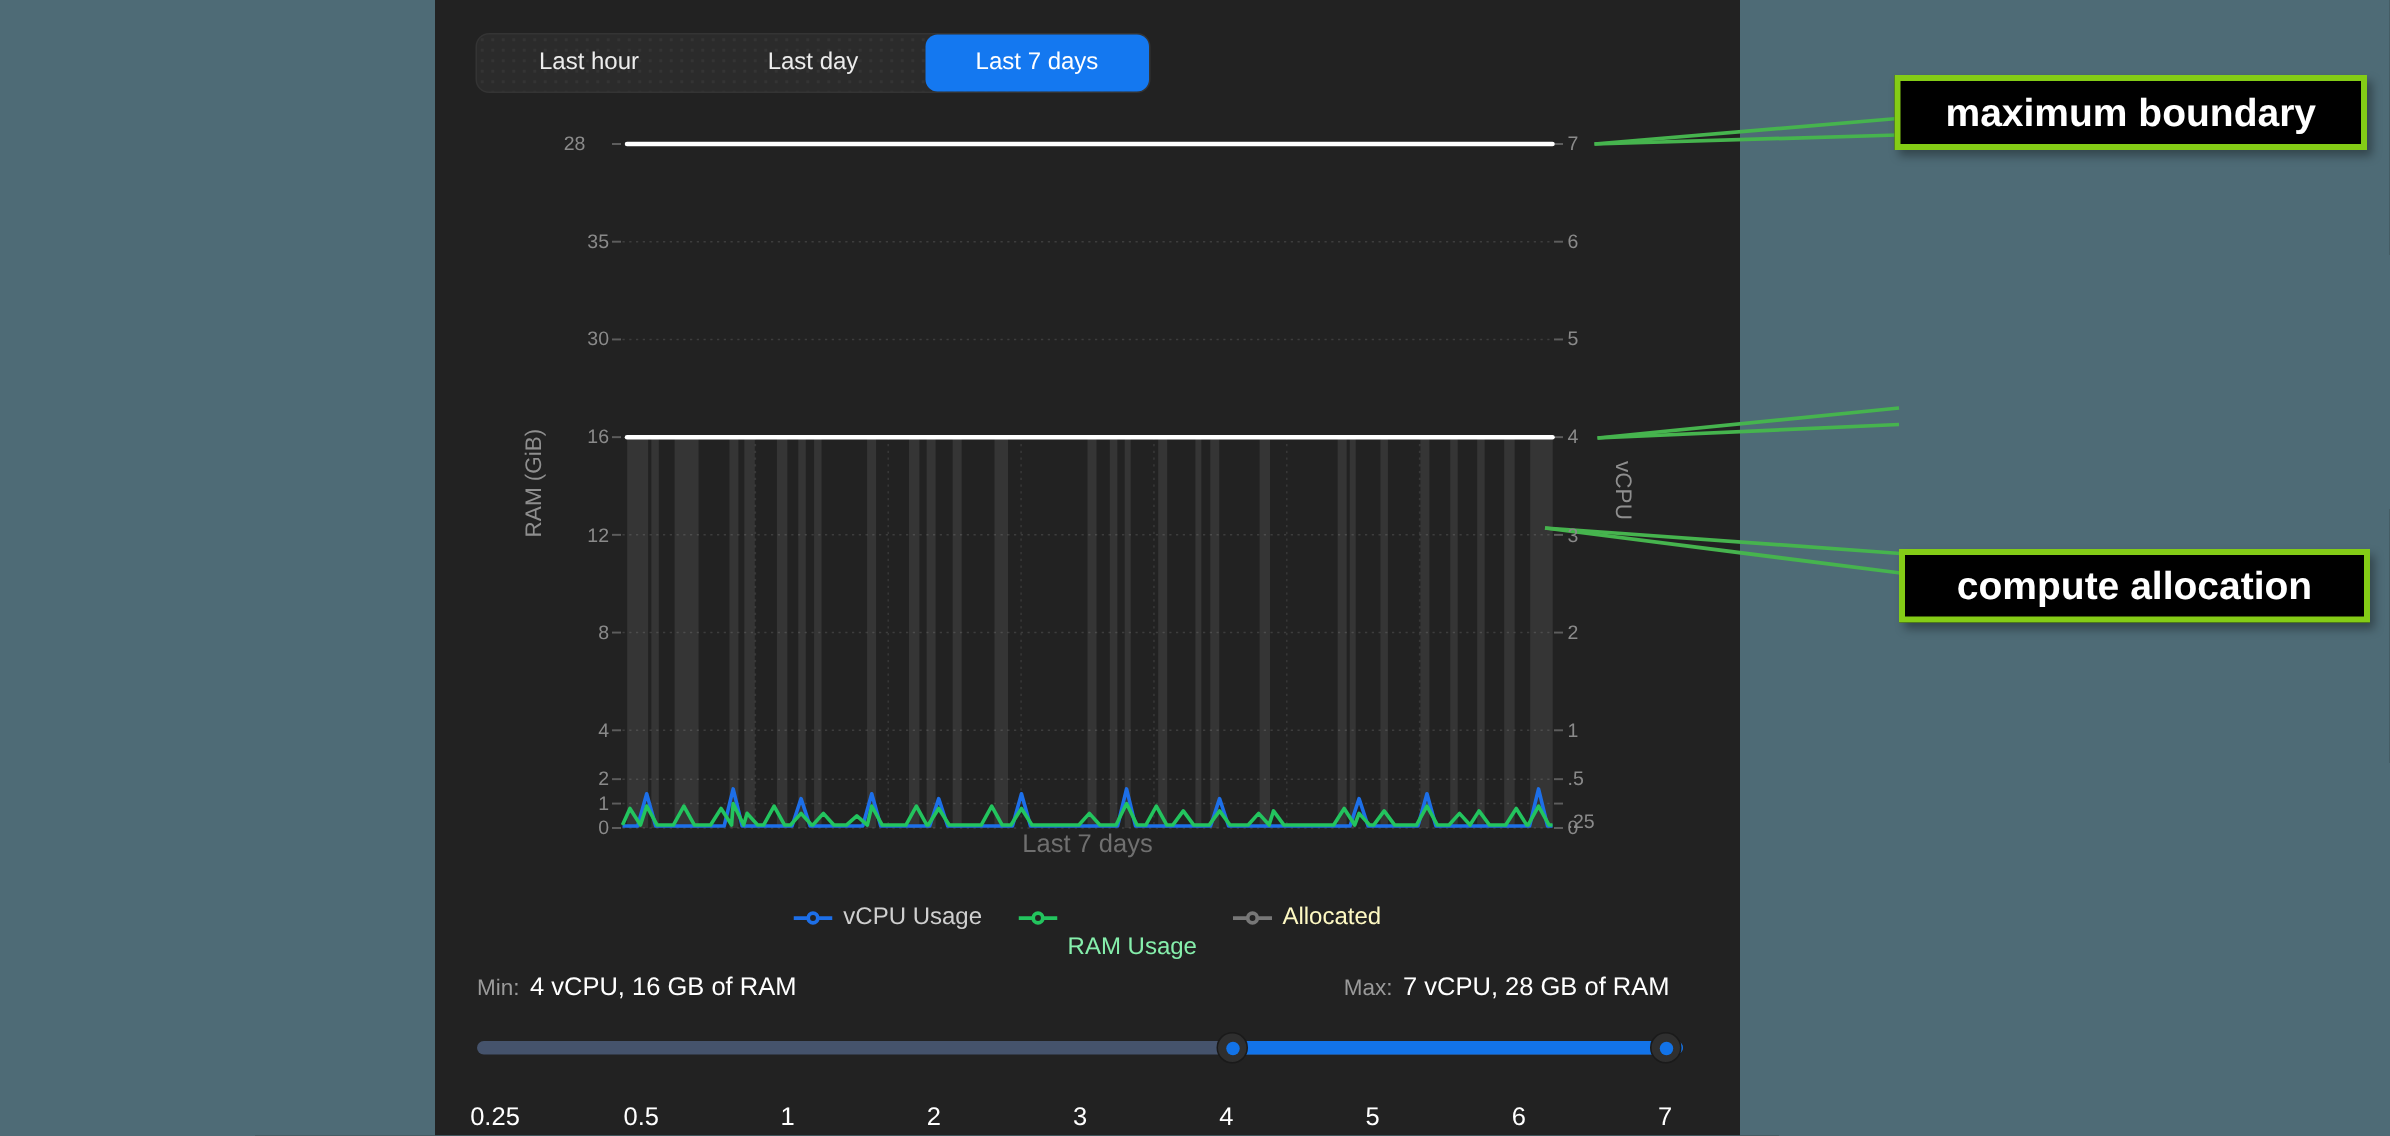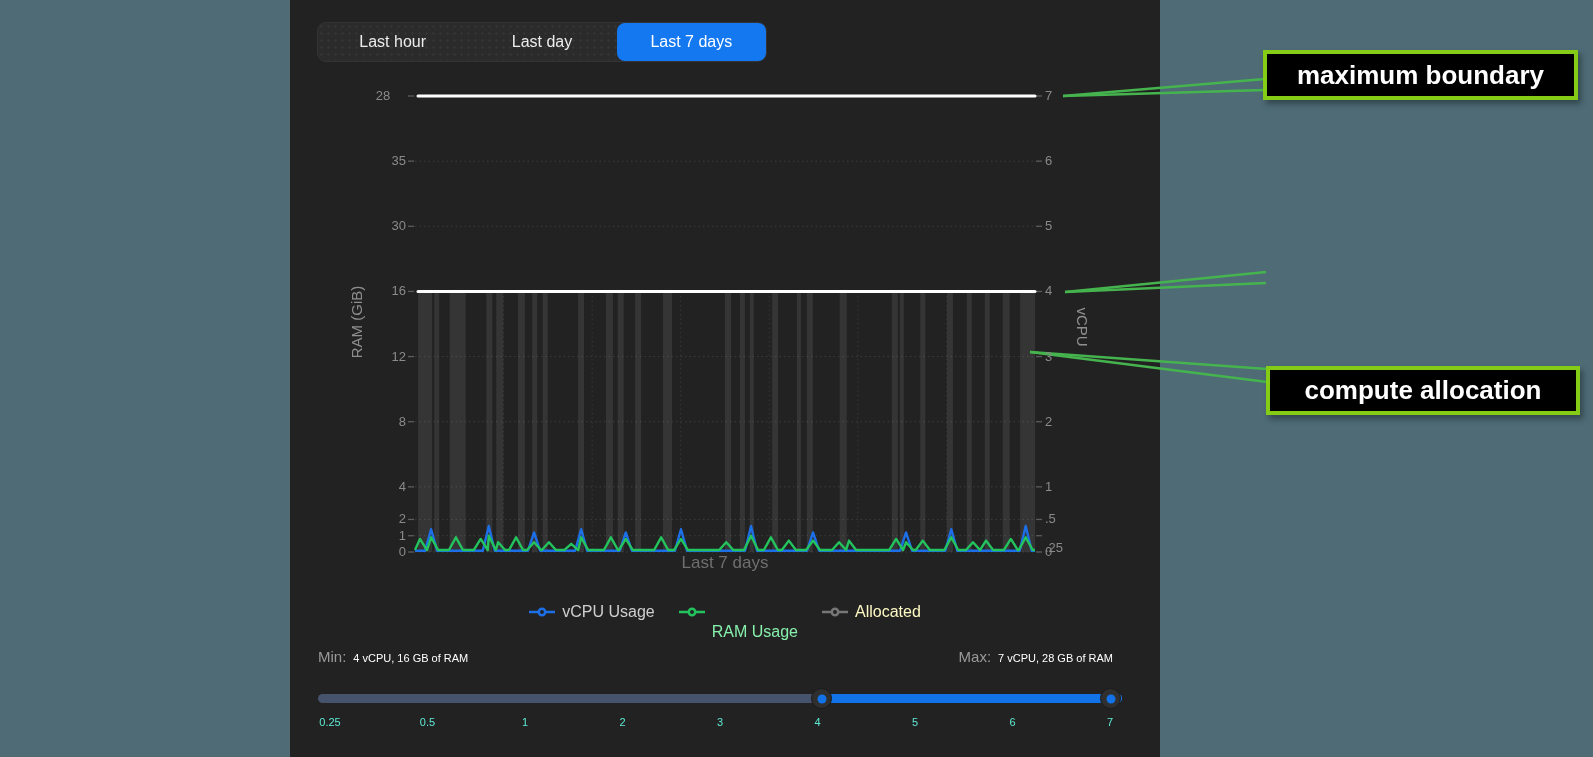--- a/index.html
+++ b/index.html
@@ -17,29 +17,29 @@
   .axis-title.left{left:356px;top:322px;transform:translate(-50%,-50%) rotate(-90deg);}
   .axis-title.right{left:1082px;top:327px;transform:translate(-50%,-50%) rotate(90deg);}
   .tick-label{position:absolute;color:#8a8a8a;font-size:13px;z-index:3;line-height:16px;}
   .x-label{position:absolute;left:415px;top:553px;width:620px;text-align:center;color:#6f6f6f;font-size:17px;z-index:3;}
   
   .legend{position:absolute;left:415px;top:582px;width:620px;display:flex;justify-content:center;gap:24px;z-index:3;}
   .legend-item{display:flex;align-items:center;gap:7px;font-size:16px;color:#cfcfcf;cursor:pointer;}
   
   .summary{position:absolute;left:318px;top:648px;width:795px;display:flex;justify-content:space-between;z-index:3;}
   .summary .lbl{color:#9a9a9a;font-size:15px;margin-right:7px;}
-  .summary .val{color:#ffffff;font-size:11px;}
+  .summary .val{color:#ffffff;font-size:17px;}
   
   .slider-track{position:absolute;left:318px;top:694px;width:804px;height:9px;border-radius:5px;background:#45536c;z-index:3;cursor:pointer;}
   .slider-fill{position:absolute;left:504px;top:0;width:300px;height:9px;border-radius:0 5px 5px 0;background:#1273e8;}
   .slider-handle{position:absolute;top:688px;width:21px;height:21px;border-radius:50%;
                  background:#2f2f2f;border:1px solid #1a1a1a;box-sizing:border-box;z-index:4;cursor:grab;}
   .slider-handle::after{content:"";position:absolute;left:50%;top:50%;width:9px;height:9px;border-radius:50%;
                  background:#1273e8;transform:translate(-50%,-50%);}
-  .slider-label{position:absolute;top:716px;width:44px;text-align:center;color:#5eead4;font-size:11px;z-index:3;}
+  .slider-label{position:absolute;top:735px;width:44px;text-align:center;color:#ffffff;font-size:17px;z-index:3;}
   
   .anno{position:absolute;background:#000000;border:4px solid #84cc16;box-sizing:border-box;
         display:flex;align-items:center;justify-content:center;color:#ffffff;font-weight:bold;
         font-size:26px;z-index:5;box-shadow:3px 4px 6px rgba(0,0,0,0.35);}
   .anno-max{left:1263px;top:50px;width:315px;height:50px;}
   .anno-min{left:1264px;top:248px;width:314px;height:52px;}
   .anno-compute{left:1266px;top:366px;width:314px;height:49px;}
   svg.overlay{position:absolute;left:0;top:0;z-index:2;pointer-events:none;}
 </style>
 </head>

